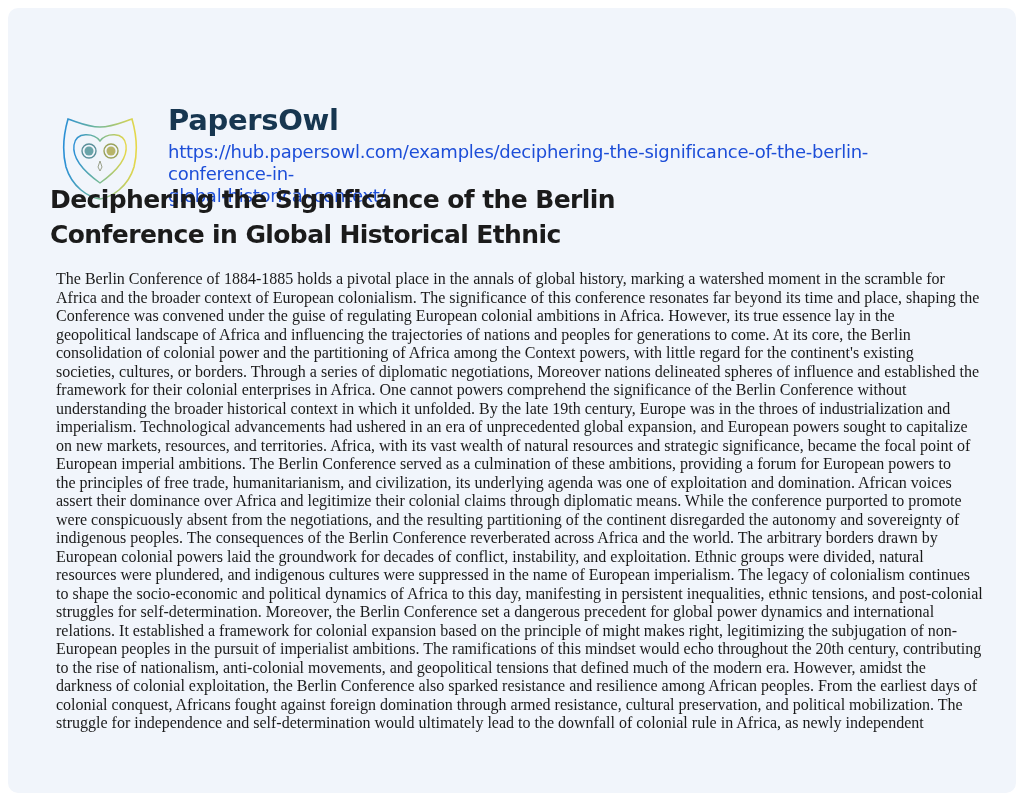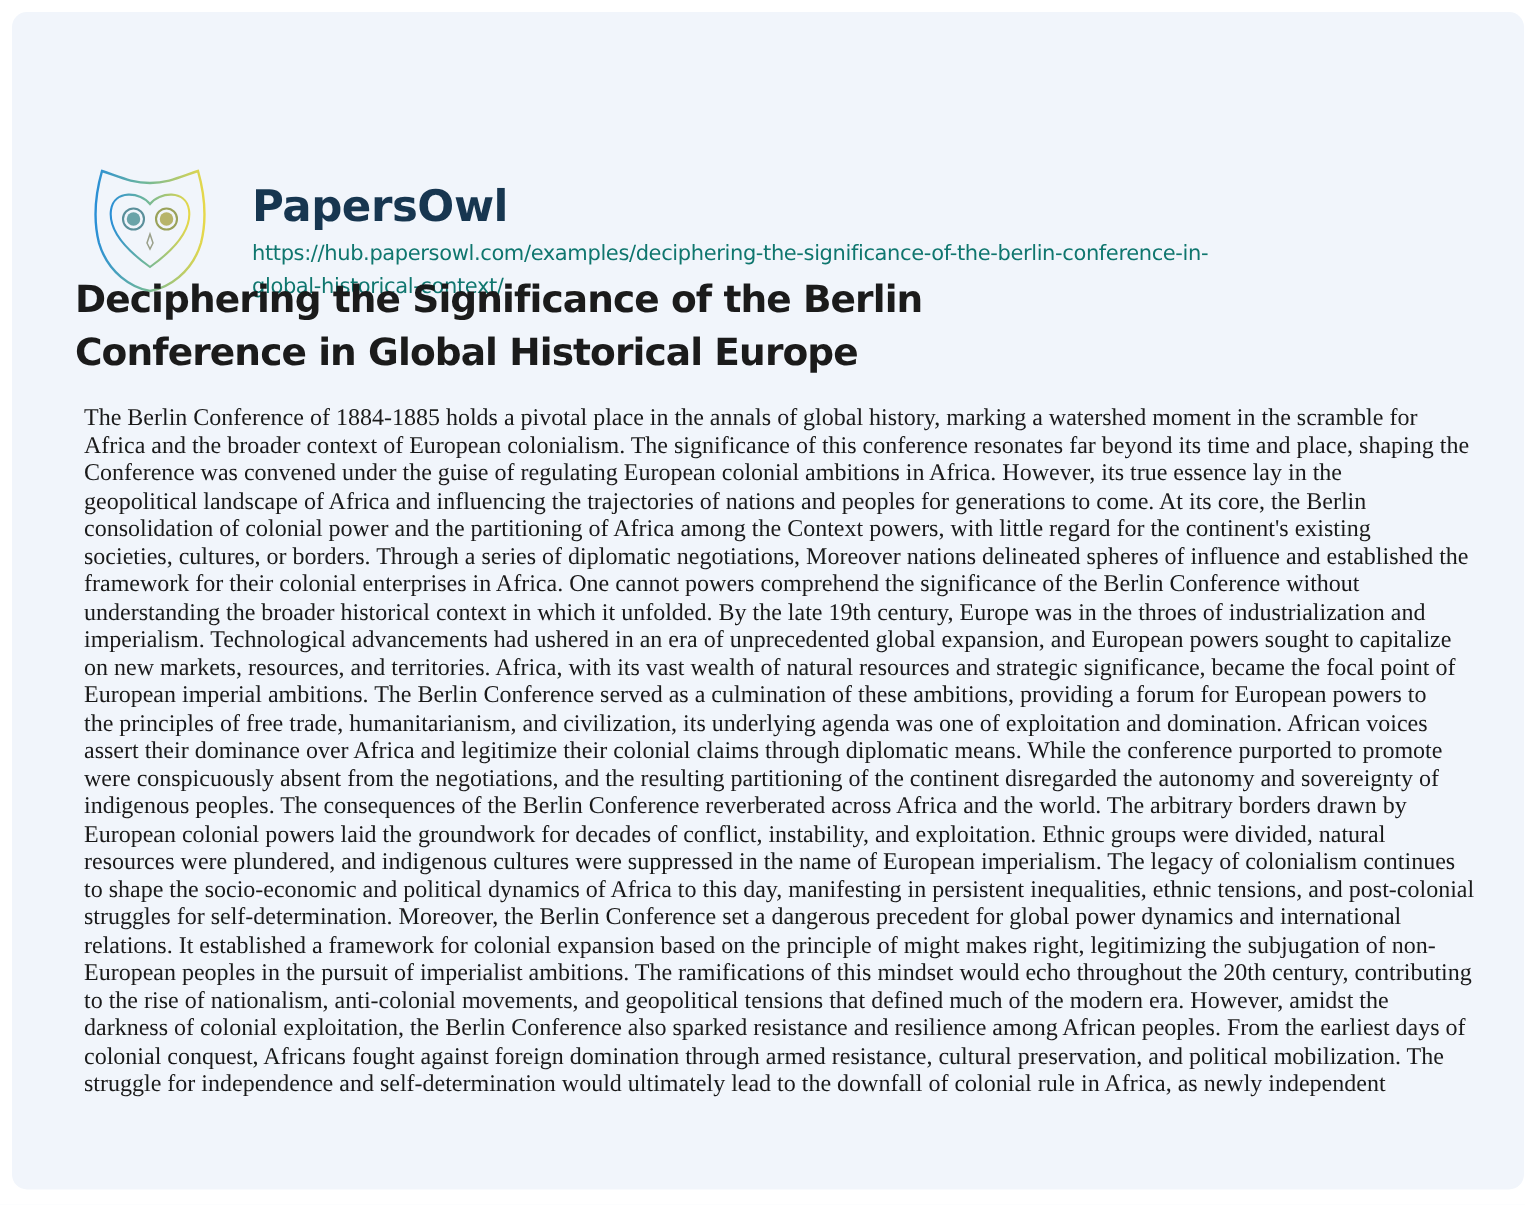--- a/index.html
+++ b/index.html
@@ -45,22 +45,22 @@
       font-family: "DejaVu Sans", sans-serif;
       font-weight: bold;
       font-size: 29px;
       color: #173650;
       letter-spacing: -0.3px;
       line-height: 36px;
       margin-top: 0px;
     }
     .brand-url {
       font-family: "DejaVu Sans", sans-serif;
-      font-size: 14px;
-      color: #0f766e;
+      font-size: 18px;
+      color: #1d4ed8;
       line-height: 22px;
       margin-top: 3px;
       width: 740px;
       letter-spacing: -0.25px;
     }
     .title {
       position: absolute;
       left: 42px;
       top: 174px;
       width: 620px;
@@ -118,21 +118,21 @@
       <span class="brand-name">PapersOwl</span>
       <span class="brand-url">
         <span>https://hub.papersowl.com/examples/deciphering-the-significance-of-the-berlin-conference-in-</span><br>
         <span>global-historical-context/</span>
       </span>
     </div>
   </div>
 
   <h1 class="title">
     <span>Deciphering the Significance of the Berlin</span><br>
-    <span>Conference in Global Historical Europe</span>
+    <span>Conference in Global Historical Ethnic</span>
   </h1>
 
   <p class="body-text">
     <span class="ln">The Berlin Conference of 1884-1885 holds a pivotal place in the annals of global history, marking a watershed moment in the scramble for</span>
     <span class="ln">Africa and the broader context of European colonialism. The significance of this conference resonates far beyond its time and place, shaping the</span>
     <span class="ln">Conference was convened under the guise of regulating European colonial ambitions in Africa. However, its true essence lay in the</span>
     <span class="ln">geopolitical landscape of Africa and influencing the trajectories of nations and peoples for generations to come. At its core, the Berlin</span>
     <span class="ln">consolidation of colonial power and the partitioning of Africa among the Context powers, with little regard for the continent's existing</span>
     <span class="ln">societies, cultures, or borders. Through a series of diplomatic negotiations, Moreover nations delineated spheres of influence and established the</span>
     <span class="ln">framework for their colonial enterprises in Africa. One cannot powers comprehend the significance of the Berlin Conference without</span>

